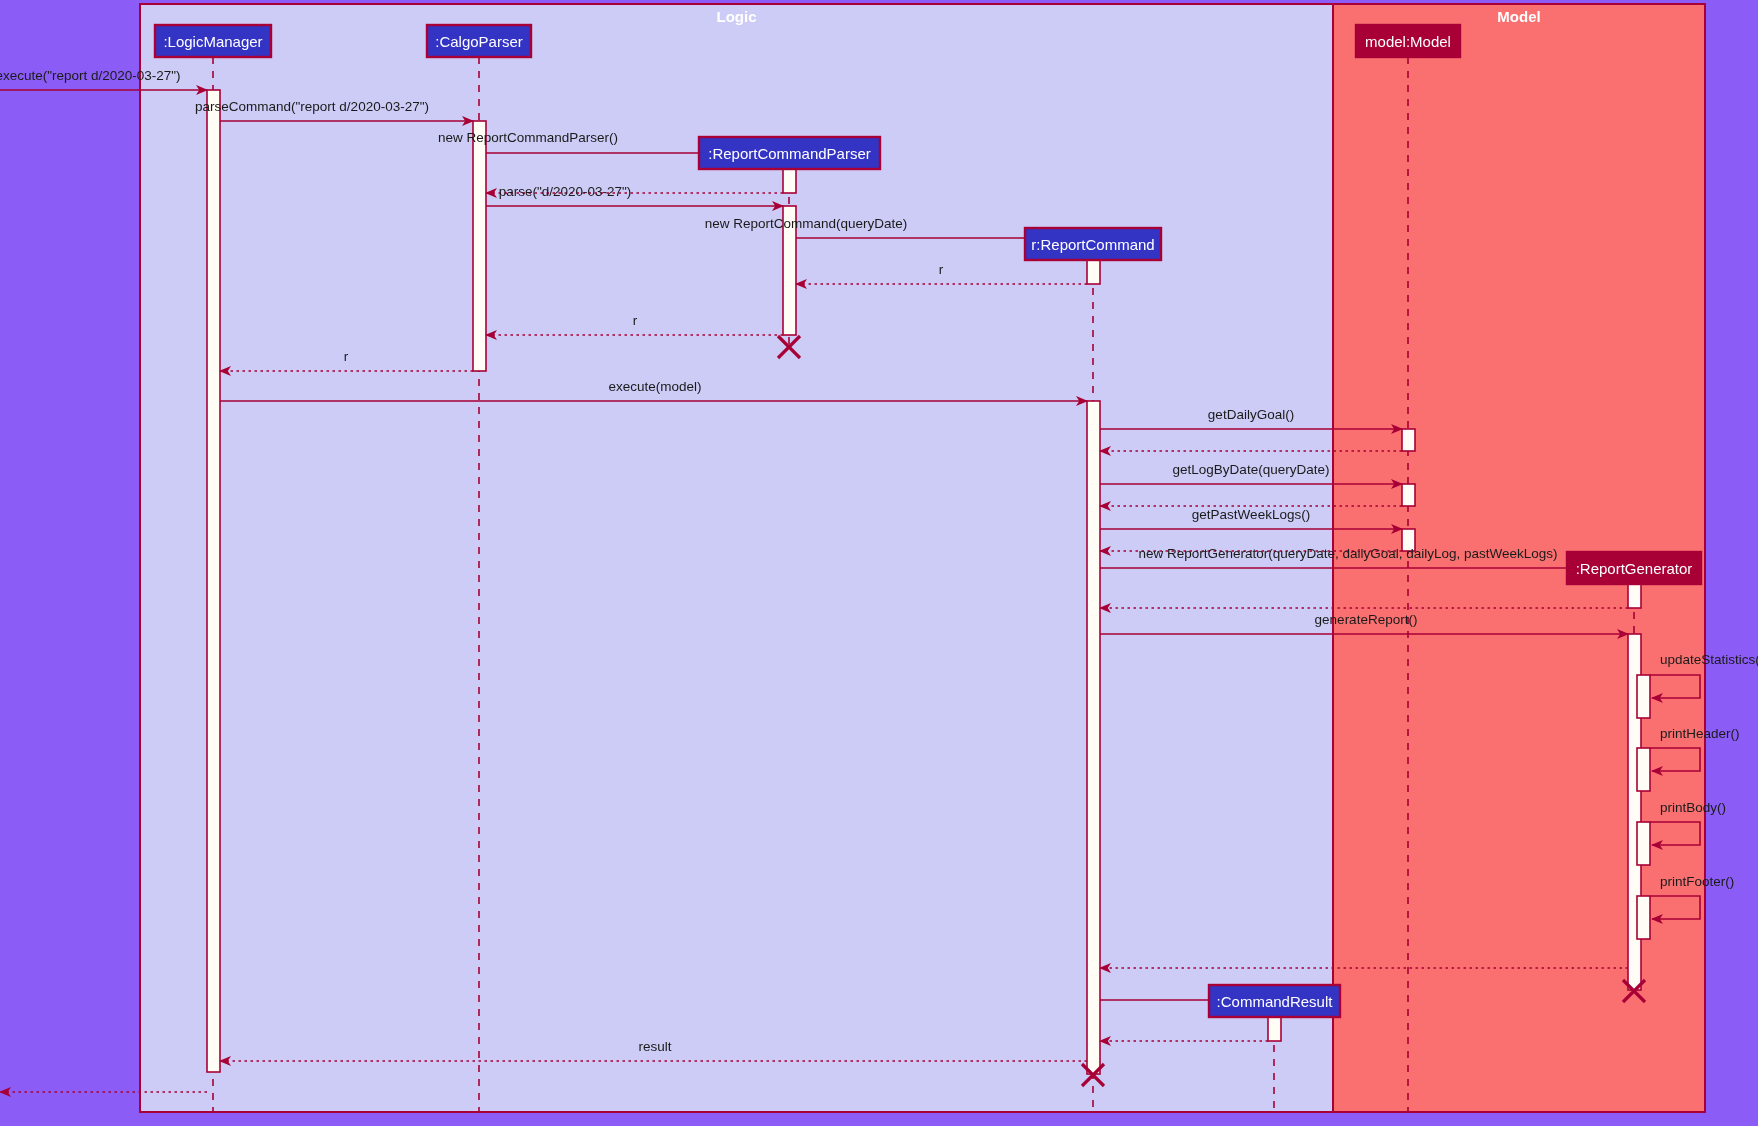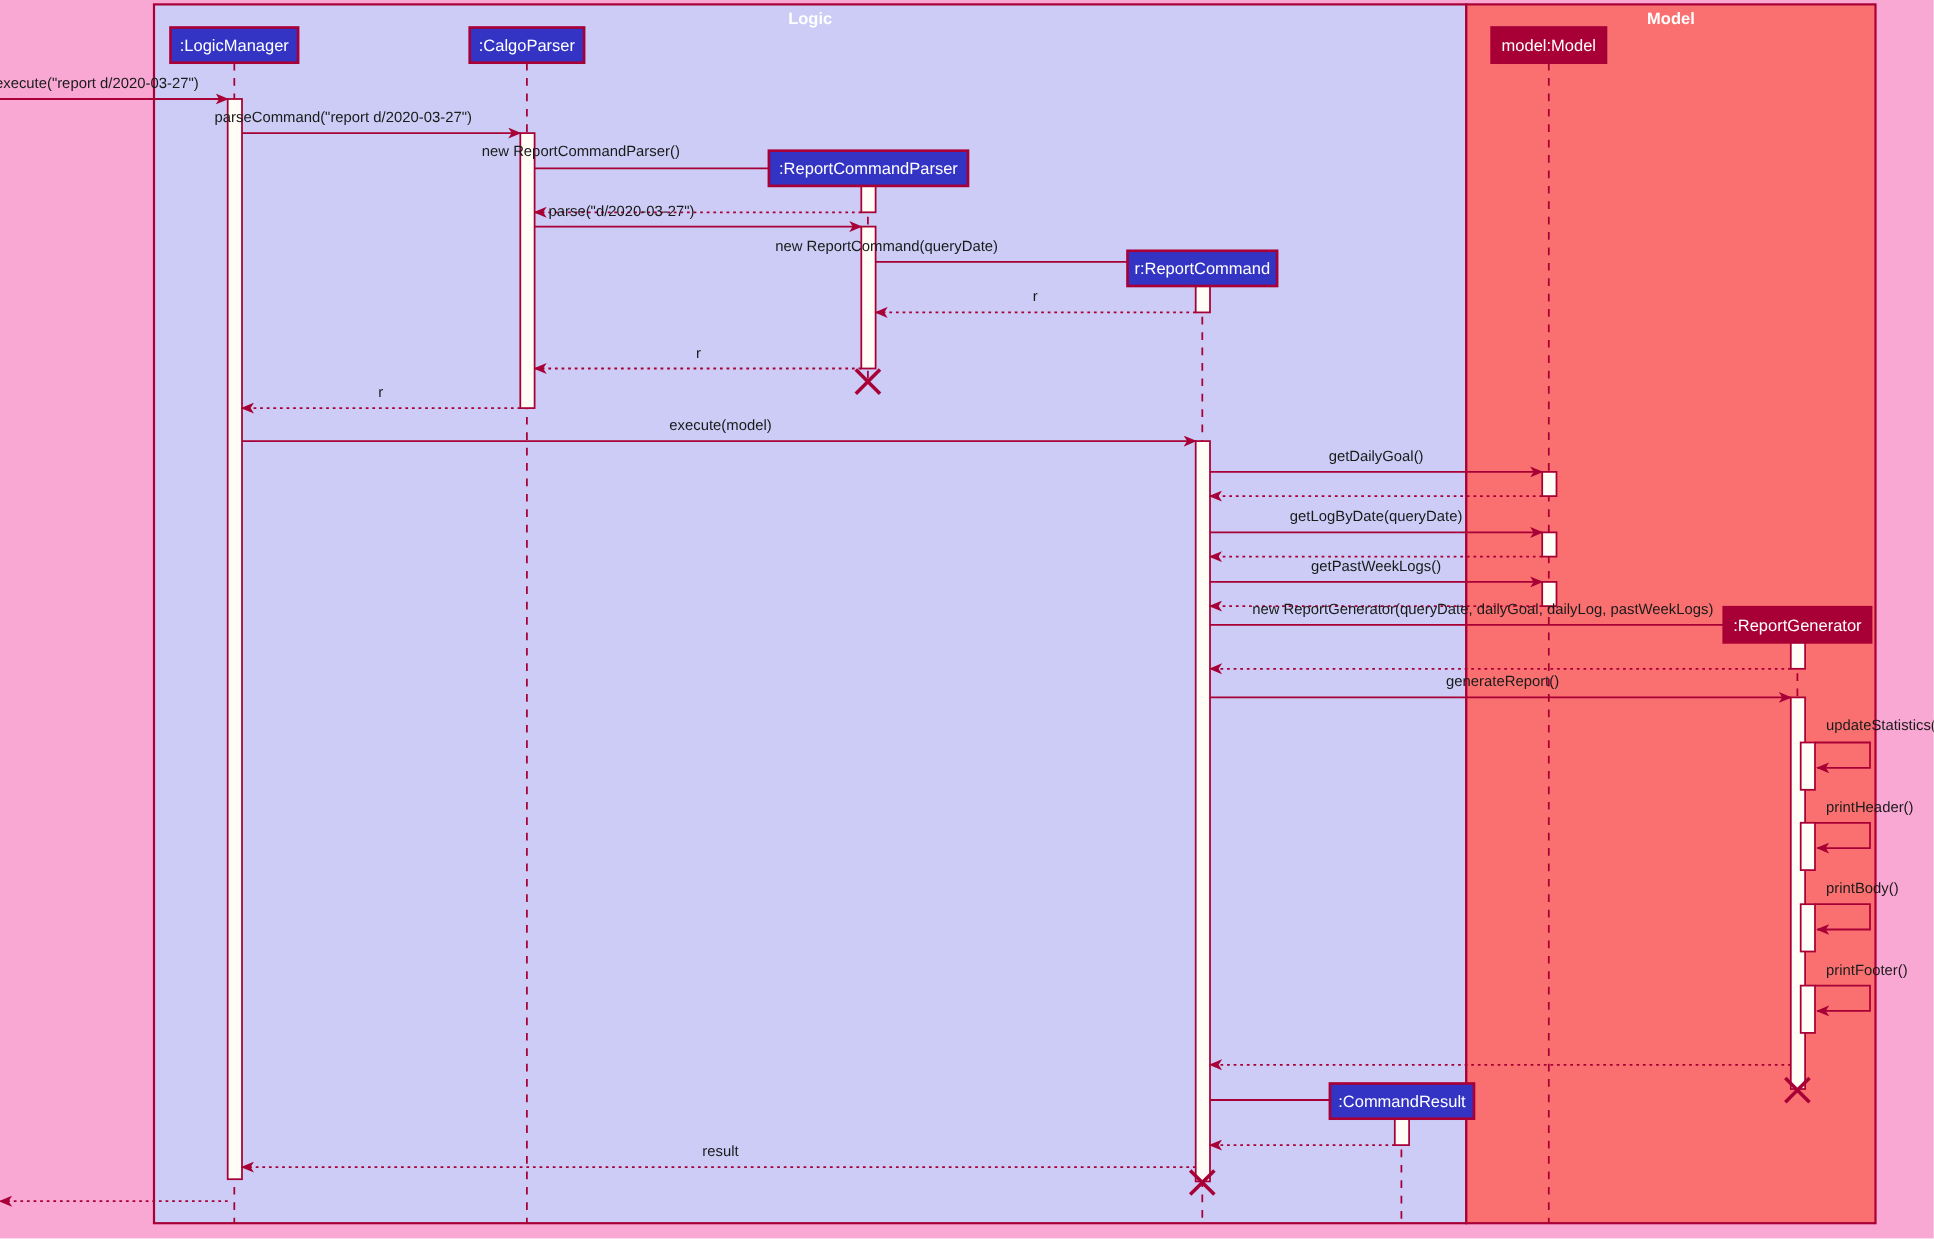--- a/index.html
+++ b/index.html
@@ -6,21 +6,21 @@
     margin: 0;
     padding: 0;
     background: #ffffff;
     font-family: "Liberation Sans", sans-serif;
   }
   #diagram-root {
     position: relative;
     width: 1758px;
     height: 1126px;
     overflow: hidden;
-    background: #f9a8d4;
+    background: #8b5cf6;
   }
   svg#seq {
     display: block;
     width: 1758px;
     height: 1126px;
   }
   .msg-lbl {
     font-family: "Liberation Sans", sans-serif;
     font-size: 13.5px;
     fill: #1a1a1a;

